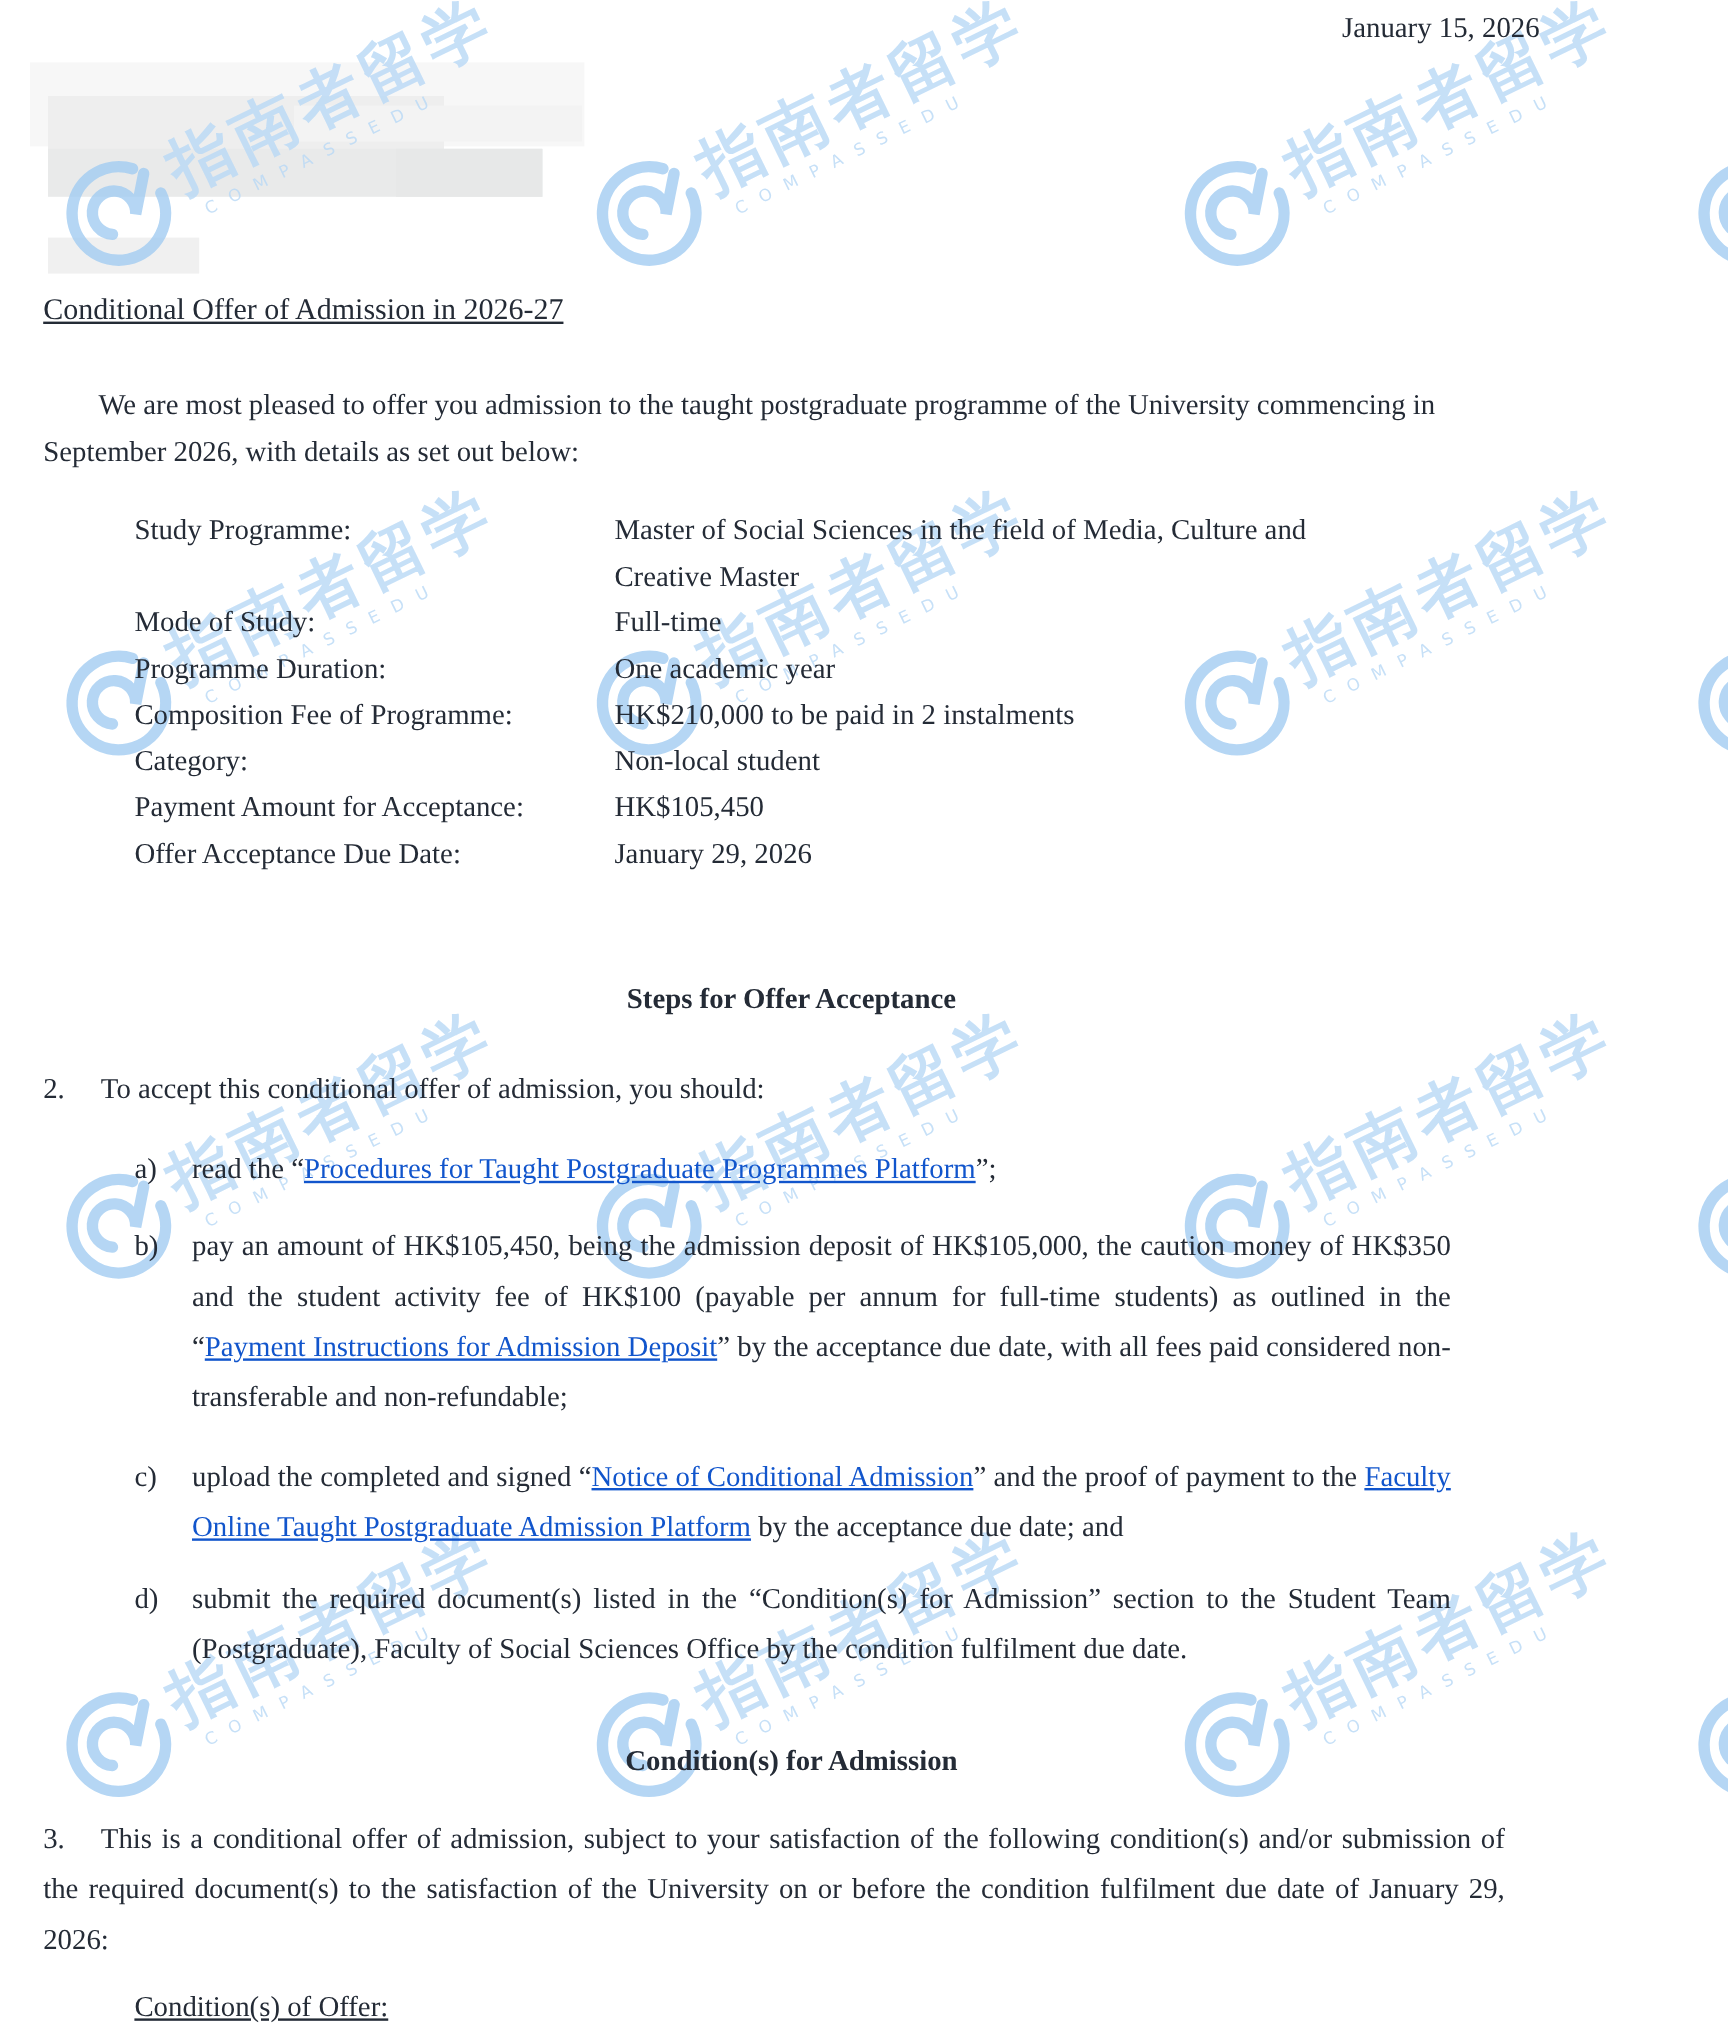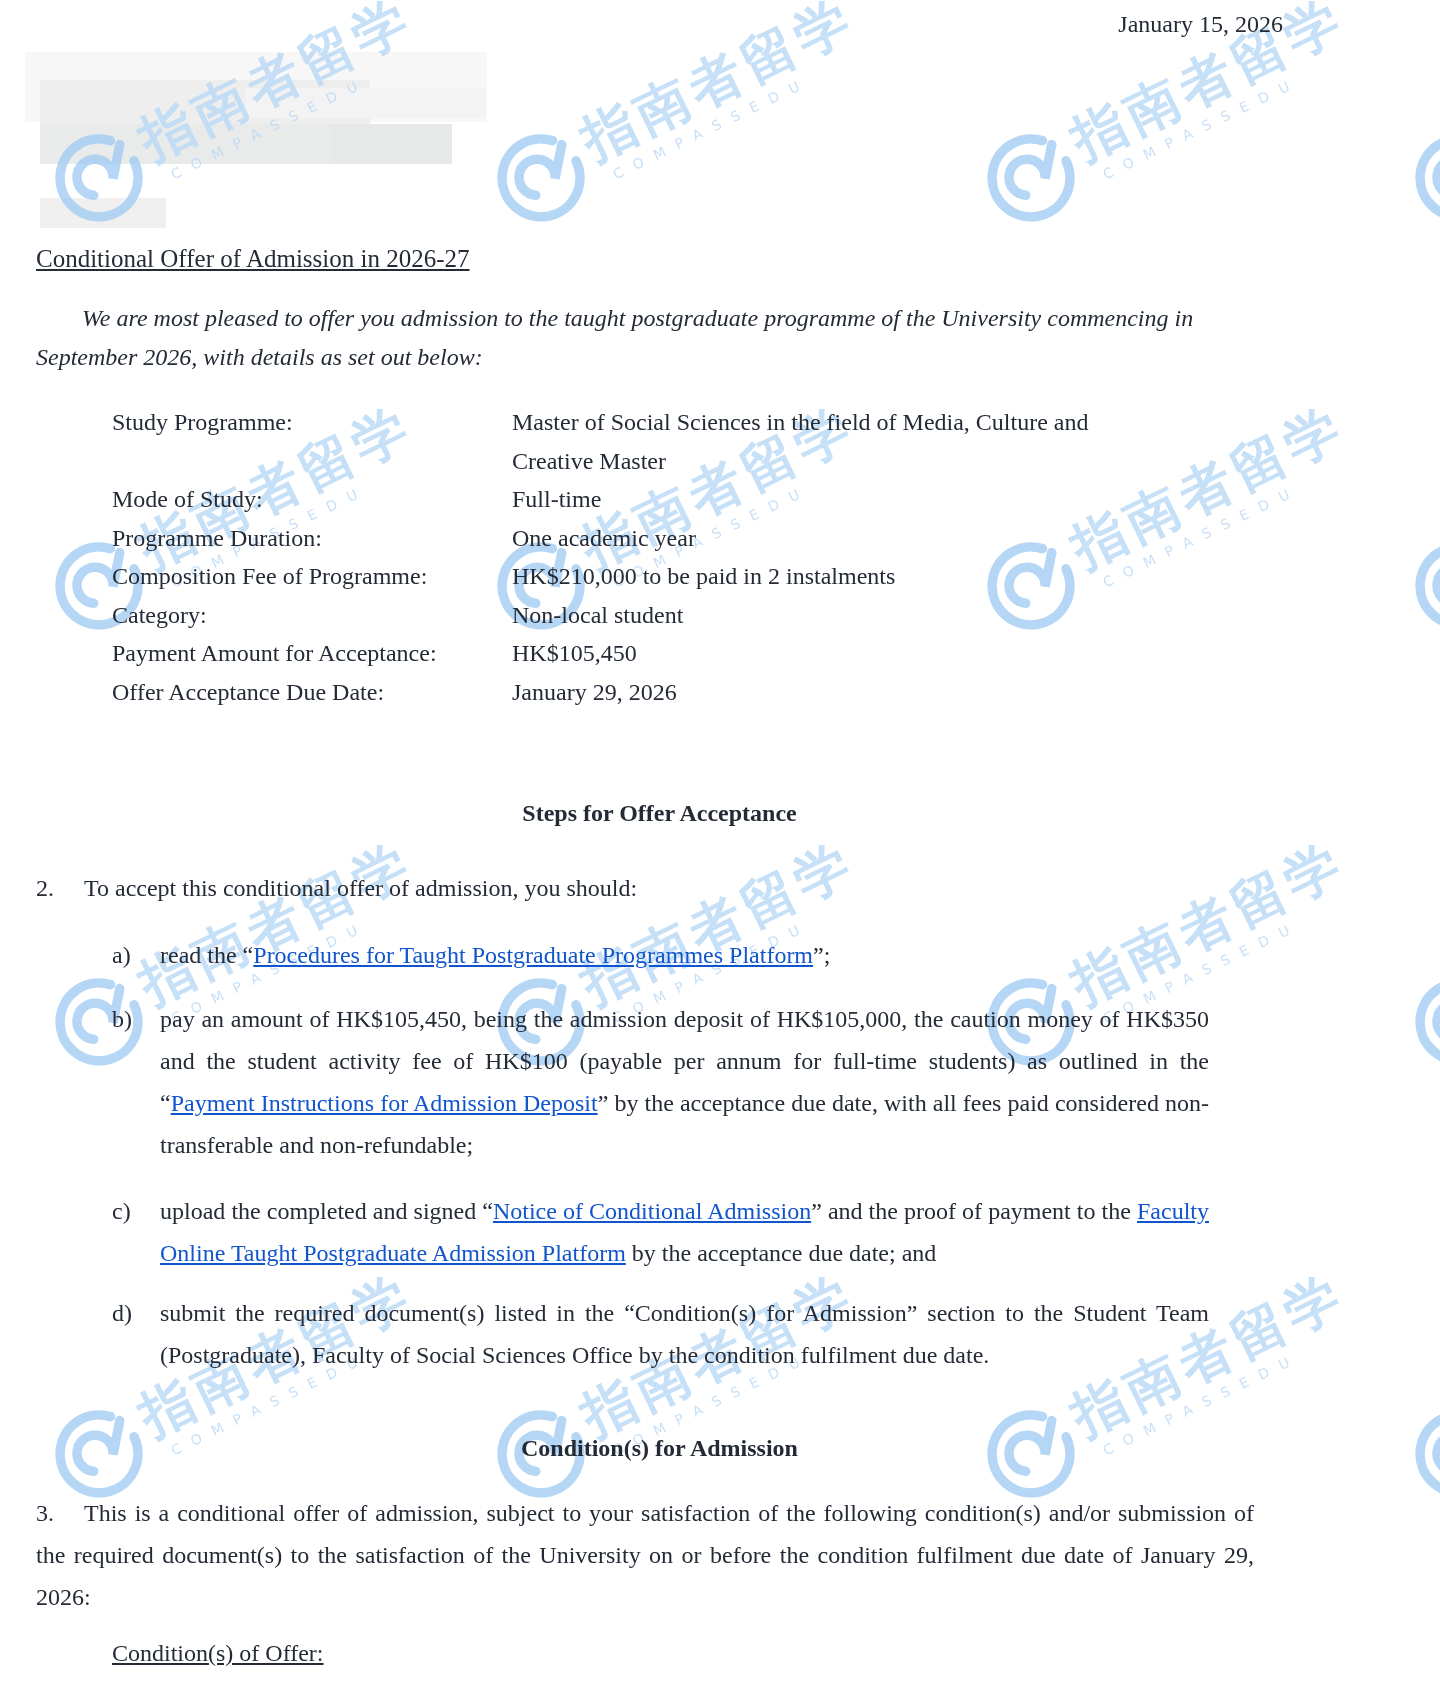--- a/index.html
+++ b/index.html
@@ -16,21 +16,21 @@
   .wm-rot{transform:rotate(-26deg);transform-origin:40% 60%;display:flex;align-items:center;gap:6px;margin-top:52px;}
   .wm-logo{width:95px;height:95px;flex:none;}
   .wm-texts{display:flex;flex-direction:column;}
   .wm-cn{font-family:"DejaVu Sans",sans-serif;font-weight:bold;font-size:54px;line-height:1;letter-spacing:5px;white-space:nowrap;}
   .wm-latin{font-family:"DejaVu Sans",sans-serif;font-size:14px;letter-spacing:12px;margin-top:5px;padding-left:12px;white-space:nowrap;}
   .page-content{position:relative;z-index:2;padding:10px 157px 0 36px;}
   
   .date-row{text-align:right;line-height:28px;}
   .logo-space{height:196px;}
   .doc-title{text-align:left;text-decoration:underline;font-size:25px;margin-top:8px;line-height:33px;}
-  .intro{margin-top:24px;line-height:39px;text-indent:46px;max-width:1160px;font-style:italic;}
+  .intro{margin-top:44px;line-height:39px;text-indent:46px;max-width:1160px;}
   .details{margin-top:26px;margin-left:76px;line-height:38.5px;}
   .d-row{display:flex;}
   .d-label{width:400px;flex:none;}
   .d-value div{display:block;}
   .h-center{text-align:center;font-weight:700;line-height:32px;}
   .h-steps{margin-top:86px;}
   .para-num{display:inline-block;width:48px;}
   .para2{margin-top:40px;line-height:39px;}
   .item{position:relative;padding-left:124px;margin-right:74px;line-height:42px;text-align:justify;}
   .item .marker{position:absolute;left:76px;}

